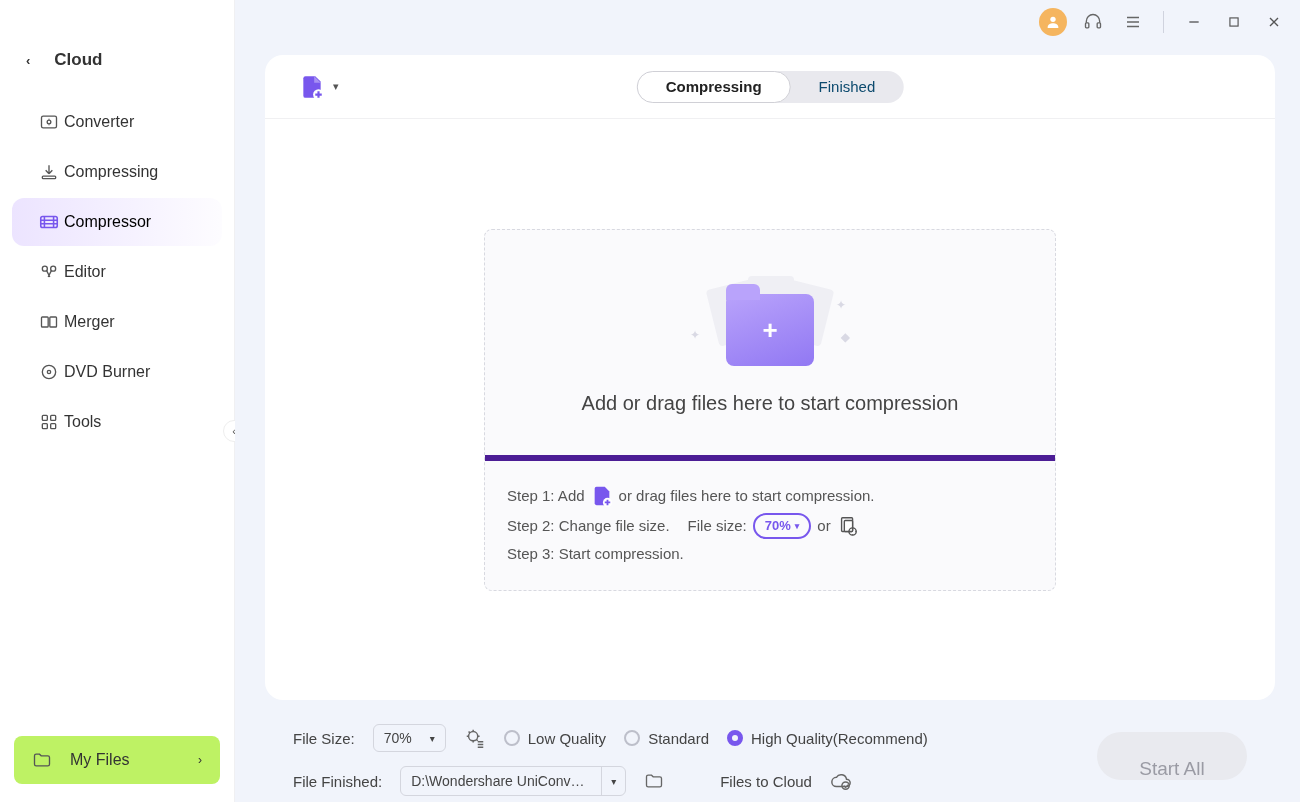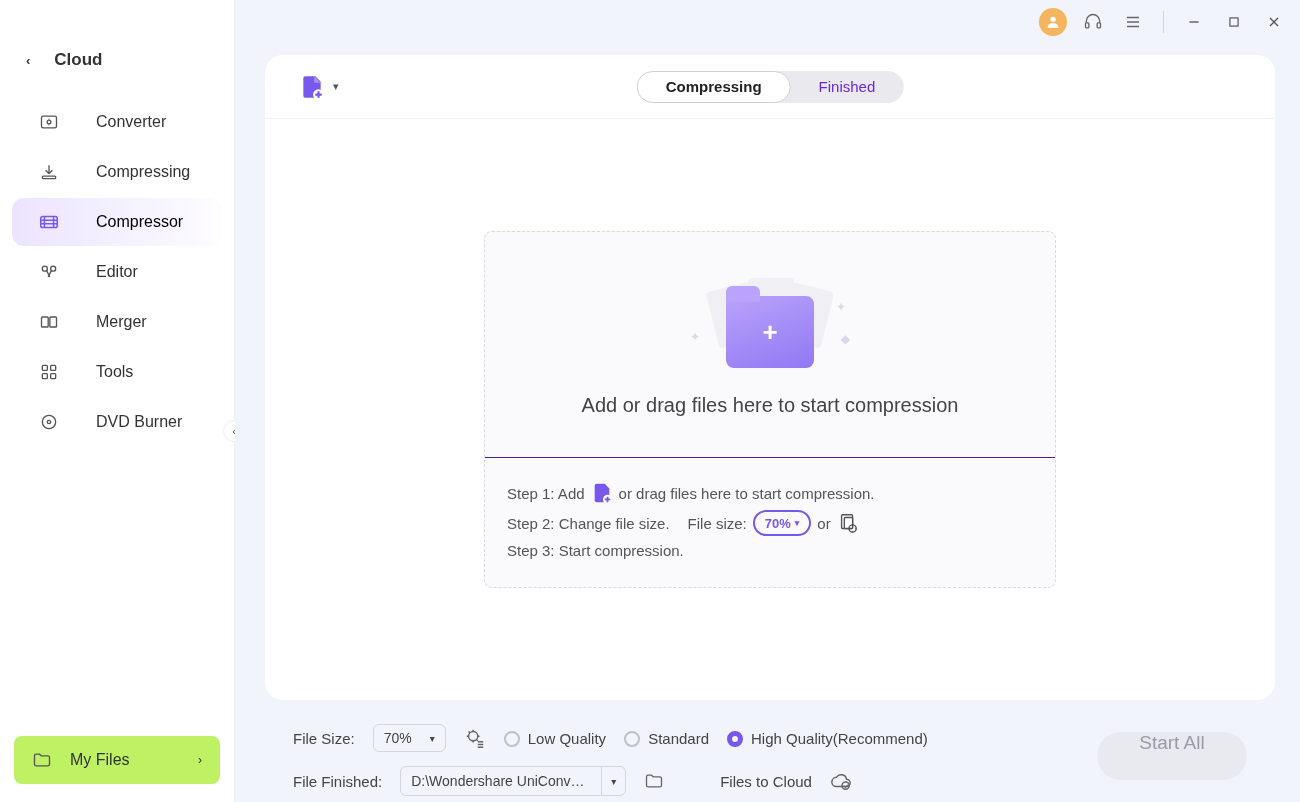--- a/index.html
+++ b/index.html
@@ -15,61 +15,61 @@
     --pill-gray:#e9e9ee;
   }
   *{box-sizing:border-box;font-family:"Segoe UI",Arial,sans-serif}
   body{margin:0;width:1300px;height:802px;display:flex;overflow:hidden;color:var(--text)}
   
   .sidebar{width:235px;height:100%;background:#fff;padding-top:40px;position:relative;border-right:1px solid #f0f0f2}
   .nav-home{display:flex;align-items:center;padding:10px 26px 18px 26px;gap:24px}
   .nav-home .chev{font-size:13px;font-weight:bold}
   .nav-home .label{font-size:17px;font-weight:600}
   .nav-list{margin-top:10px}
-  .nav-item{display:flex;align-items:center;gap:36px;padding:13px 26px;font-size:16px;border-radius:12px;margin:2px 12px;cursor:pointer}
+  .nav-item{display:flex;align-items:center;gap:4px;padding:13px 26px;font-size:16px;border-radius:12px;margin:2px 12px;cursor:pointer}
   .nav-item.active{background:linear-gradient(90deg,#ece4ff 0%,rgba(236,228,255,0.1) 100%);font-weight:400;color:#000}
   .nav-item .nicon{width:22px;height:22px;display:flex;align-items:center;justify-content:center}
   .myfiles{position:absolute;bottom:18px;left:14px;right:14px;background:#bef264;border-radius:8px;height:48px;display:flex;align-items:center;padding:0 18px;gap:18px;cursor:pointer}
   .myfiles .chev{margin-left:auto;font-size:12px}
   .collapse-handle{position:absolute;right:-11px;top:420px;width:22px;height:22px;border-radius:50% 0 0 50%;background:#fff;border:1px solid #eee;display:flex;align-items:center;justify-content:center;font-size:11px;color:#555;cursor:pointer}
   
   .main{flex:1;height:100%;background:var(--gray-bg);position:relative}
   .titlebar{height:44px;display:flex;align-items:center;justify-content:flex-end;padding-right:12px;gap:12px}
   .tb-icon{width:28px;height:28px;display:flex;align-items:center;justify-content:center;color:#555}
   .avatar{width:28px;height:28px;border-radius:50%;background:var(--orange);display:flex;align-items:center;justify-content:center;color:#fff}
   .tb-div{width:1px;height:22px;background:#d0d3de;margin:0 4px}
   .content{position:absolute;left:30px;right:25px;top:55px;bottom:102px;background:#fff;border-radius:18px;display:flex;flex-direction:column}
   .content-head{height:64px;display:flex;align-items:center;padding:0 34px;border-bottom:1px solid #f0f0f2;position:relative}
   .addfile-btn{display:flex;align-items:center;gap:8px;cursor:pointer}
   .addfile-btn .caret{font-size:11px;color:#555}
   .seg{position:absolute;left:50%;transform:translateX(-50%);display:flex;background:var(--pill-gray);border-radius:16px;height:32px;overflow:hidden}
-  .seg-btn{padding:0 28px;display:flex;align-items:center;font-size:15px;color:#6d28d9;cursor:pointer}
+  .seg-btn{padding:0 28px;display:flex;align-items:center;font-size:15px;color:#0c4a6e;cursor:pointer}
   .seg-btn.active{background:#fff;border:1px solid #d0d0d6;border-radius:16px;color:#222;font-weight:700}
   .content-body{flex:1;display:flex;align-items:center;justify-content:center}
   .drop-card{width:572px;border:1px dashed #d8d9e0;border-radius:8px;background:var(--card-bg);overflow:hidden}
   .drop-top{height:225px;display:flex;flex-direction:column;align-items:center;justify-content:center;gap:22px}
   .drop-top .hint{font-size:20px;color:#444}
-  .drop-steps{border-top:1px solid #4c1d95;padding:18px 22px 22px 22px;font-size:15px;color:#555}
+  .drop-steps{border-top:6px solid #4c1d95;padding:18px 22px 22px 22px;font-size:15px;color:#555}
   .drop-steps .row{display:flex;align-items:center;flex-wrap:wrap;margin:6px 0;gap:6px}
   .pct-pill{display:inline-flex;align-items:center;gap:4px;border:2px solid var(--purple);color:var(--purple);border-radius:14px;height:26px;padding:0 10px;font-weight:600;font-size:13px}
   .pct-pill .dd{font-size:9px}
   
   .footer{position:absolute;left:30px;right:25px;bottom:0;height:92px;background:#fff;border-radius:0 0 0 0;padding:14px 28px 0 28px;display:flex;flex-direction:column;gap:14px;font-size:15px;color:#444}
   
   .footer{background:transparent}
   .frow{display:flex;align-items:center;gap:18px}
   .fs-select{display:inline-flex;align-items:center;gap:18px;border:1px solid #d4d6de;border-radius:6px;height:28px;padding:0 10px;cursor:pointer;font-size:14px}
   .fs-select .dd{font-size:10px}
-  .radio{display:inline-flex;align-items:flex-end;gap:8px;cursor:pointer}
+  .radio{display:inline-flex;align-items:center;gap:8px;cursor:pointer}
   .radio .dot{width:16px;height:16px;border:2px solid #bdbfca;border-radius:50%}
   .radio.checked .dot{border:5px solid var(--purple)}
   .loc-select{display:inline-flex;align-items:center;border:1px solid #d4d6de;border-radius:6px;height:30px;overflow:hidden}
   .loc-select .txt{padding:0 10px;font-size:14px;max-width:200px;white-space:nowrap;overflow:hidden;text-overflow:ellipsis}
   .loc-select .ddbtn{border-left:1px solid #d4d6de;width:24px;height:100%;display:flex;align-items:center;justify-content:center;font-size:10px}
-  .start-all{position:absolute;right:28px;top:22px;width:150px;height:48px;background:#e9eaef;border-radius:24px;display:flex;align-items:flex-start;justify-content:center;font-size:19px;color:#9a9ba4;cursor:pointer}
+  .start-all{position:absolute;right:28px;top:22px;width:150px;height:48px;background:#e9eaef;border-radius:24px;display:flex;align-items:flex-end;justify-content:center;font-size:19px;color:#9a9ba4;cursor:pointer}
   
   svg{display:block}
   .purple-fill{fill:var(--purple)}
 
   
   .folder-wrap{position:relative;width:160px;height:100px}
   .bgfiles{position:absolute;left:22px;top:6px;width:116px;height:70px}
   .bgfiles span{position:absolute;width:46px;height:58px;background:#efeff4;border-radius:4px}
   .bgfiles span:nth-child(1){left:0;top:8px;transform:rotate(-14deg)}
   .bgfiles span:nth-child(2){left:36px;top:0}
@@ -134,36 +134,36 @@
         <svg width="20" height="20" viewBox="0 0 24 24" fill="none" stroke="#555" stroke-width="1.6">
             <rect x="3" y="6" width="8" height="12" rx="1"></rect>
             <rect x="13" y="6" width="8" height="12" rx="1"></rect>
           </svg>
       </span>
       <span>Merger</span>
     </div>
     <div class="nav-item">
       <span class="nicon">
         <svg width="20" height="20" viewBox="0 0 24 24" fill="none" stroke="#555" stroke-width="1.6">
+            <circle cx="12" cy="12" r="8"></circle>
+            <circle cx="12" cy="12" r="2"></circle>
+          </svg>
+      </span>
+      <span>DVD Burner</span>
+    </div>
+    <div class="nav-item">
+      <span class="nicon">
+        <svg width="20" height="20" viewBox="0 0 24 24" fill="none" stroke="#555" stroke-width="1.6">
             <rect x="4" y="4" width="6" height="6" rx="1"></rect>
             <rect x="14" y="4" width="6" height="6" rx="1"></rect>
             <rect x="4" y="14" width="6" height="6" rx="1"></rect>
             <rect x="14" y="14" width="6" height="6" rx="1"></rect>
           </svg>
       </span>
       <span>Tools</span>
-    </div>
-    <div class="nav-item">
-      <span class="nicon">
-        <svg width="20" height="20" viewBox="0 0 24 24" fill="none" stroke="#555" stroke-width="1.6">
-            <circle cx="12" cy="12" r="8"></circle>
-            <circle cx="12" cy="12" r="2"></circle>
-          </svg>
-      </span>
-      <span>DVD Burner</span>
     </div>
   </div>
 
   <div class="myfiles">
     <span>
       <svg width="20" height="20" viewBox="0 0 24 24" fill="none" stroke="#555" stroke-width="1.6">
           <path d="M3 7a2 2 0 012-2h4l2 2h8a2 2 0 012 2v8a2 2 0 01-2 2H5a2 2 0 01-2-2V7z"></path>
         </svg>
     </span>
     <span>My Files</span>

